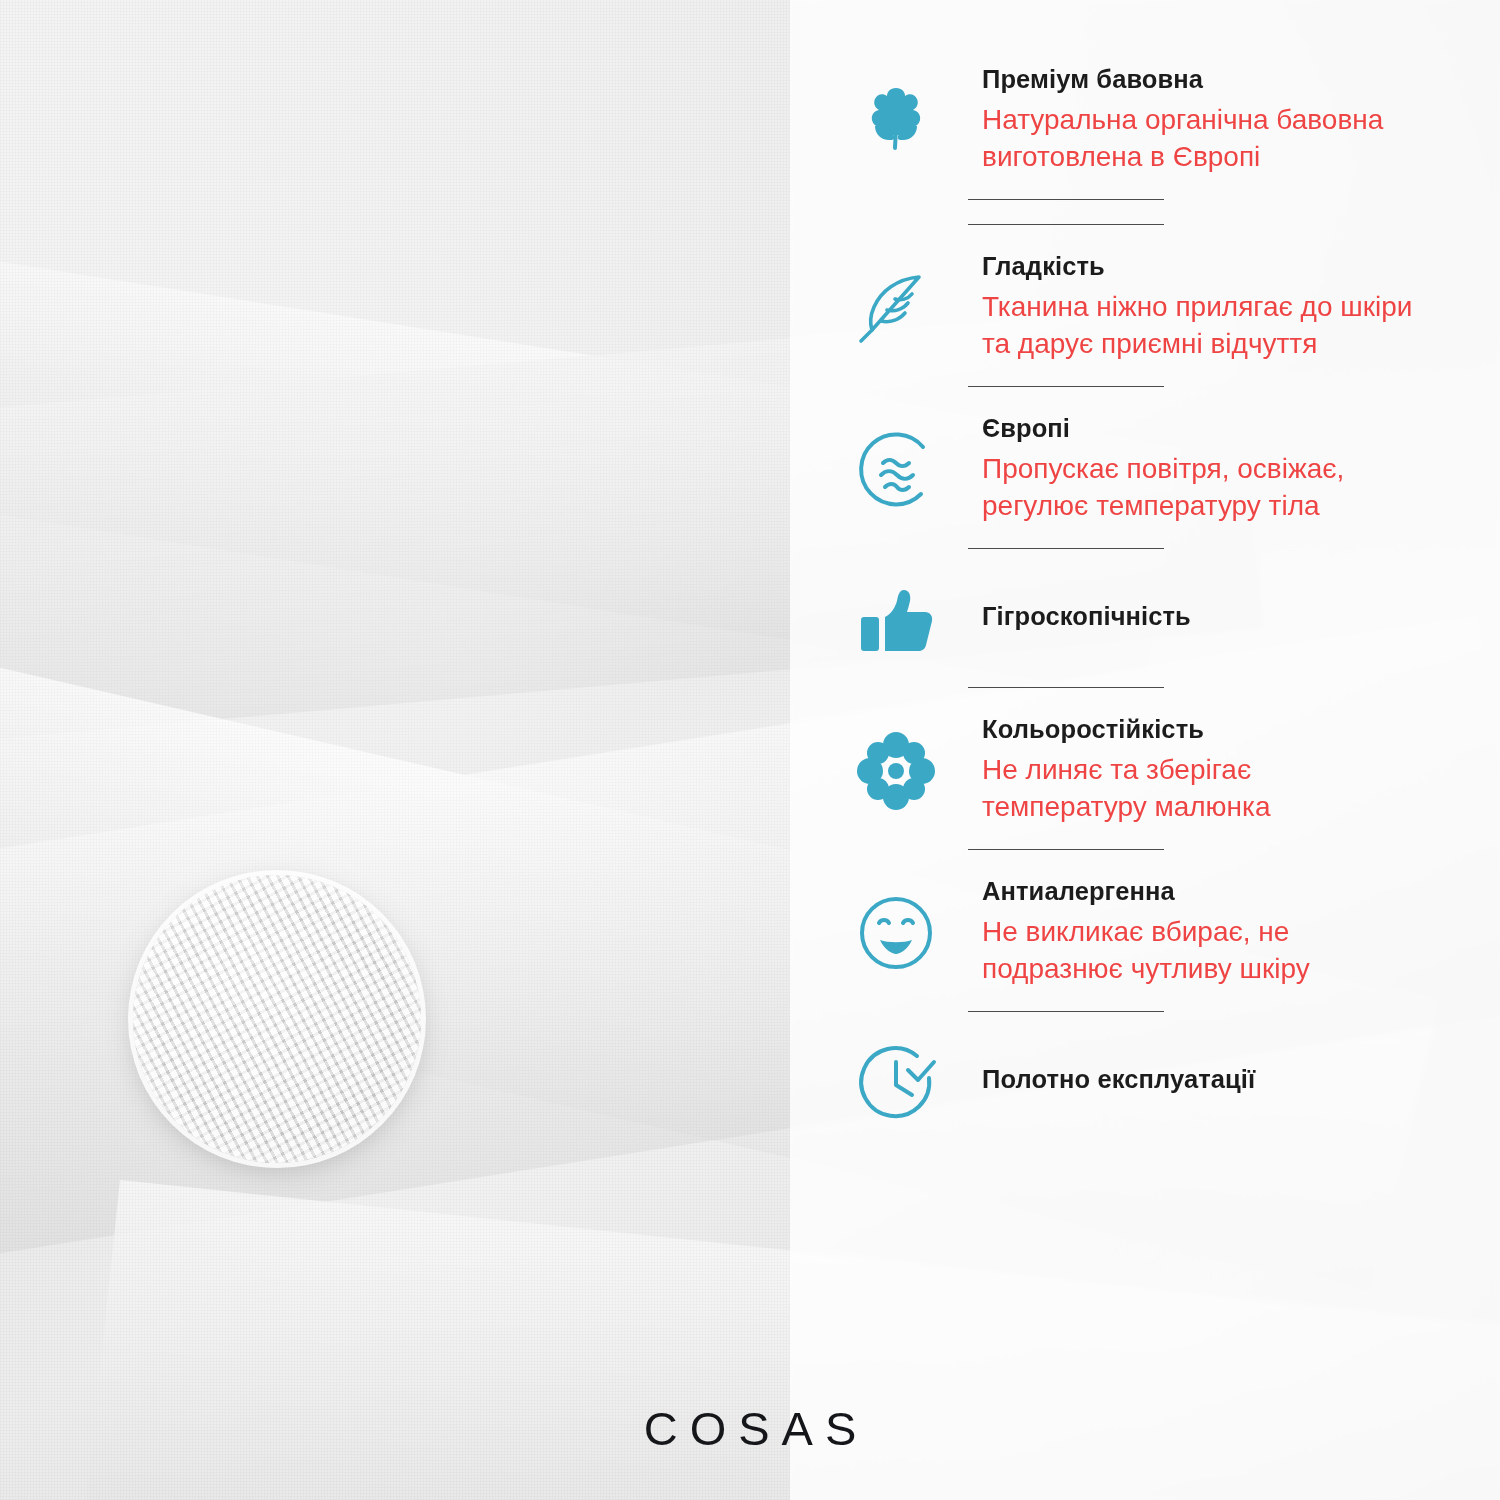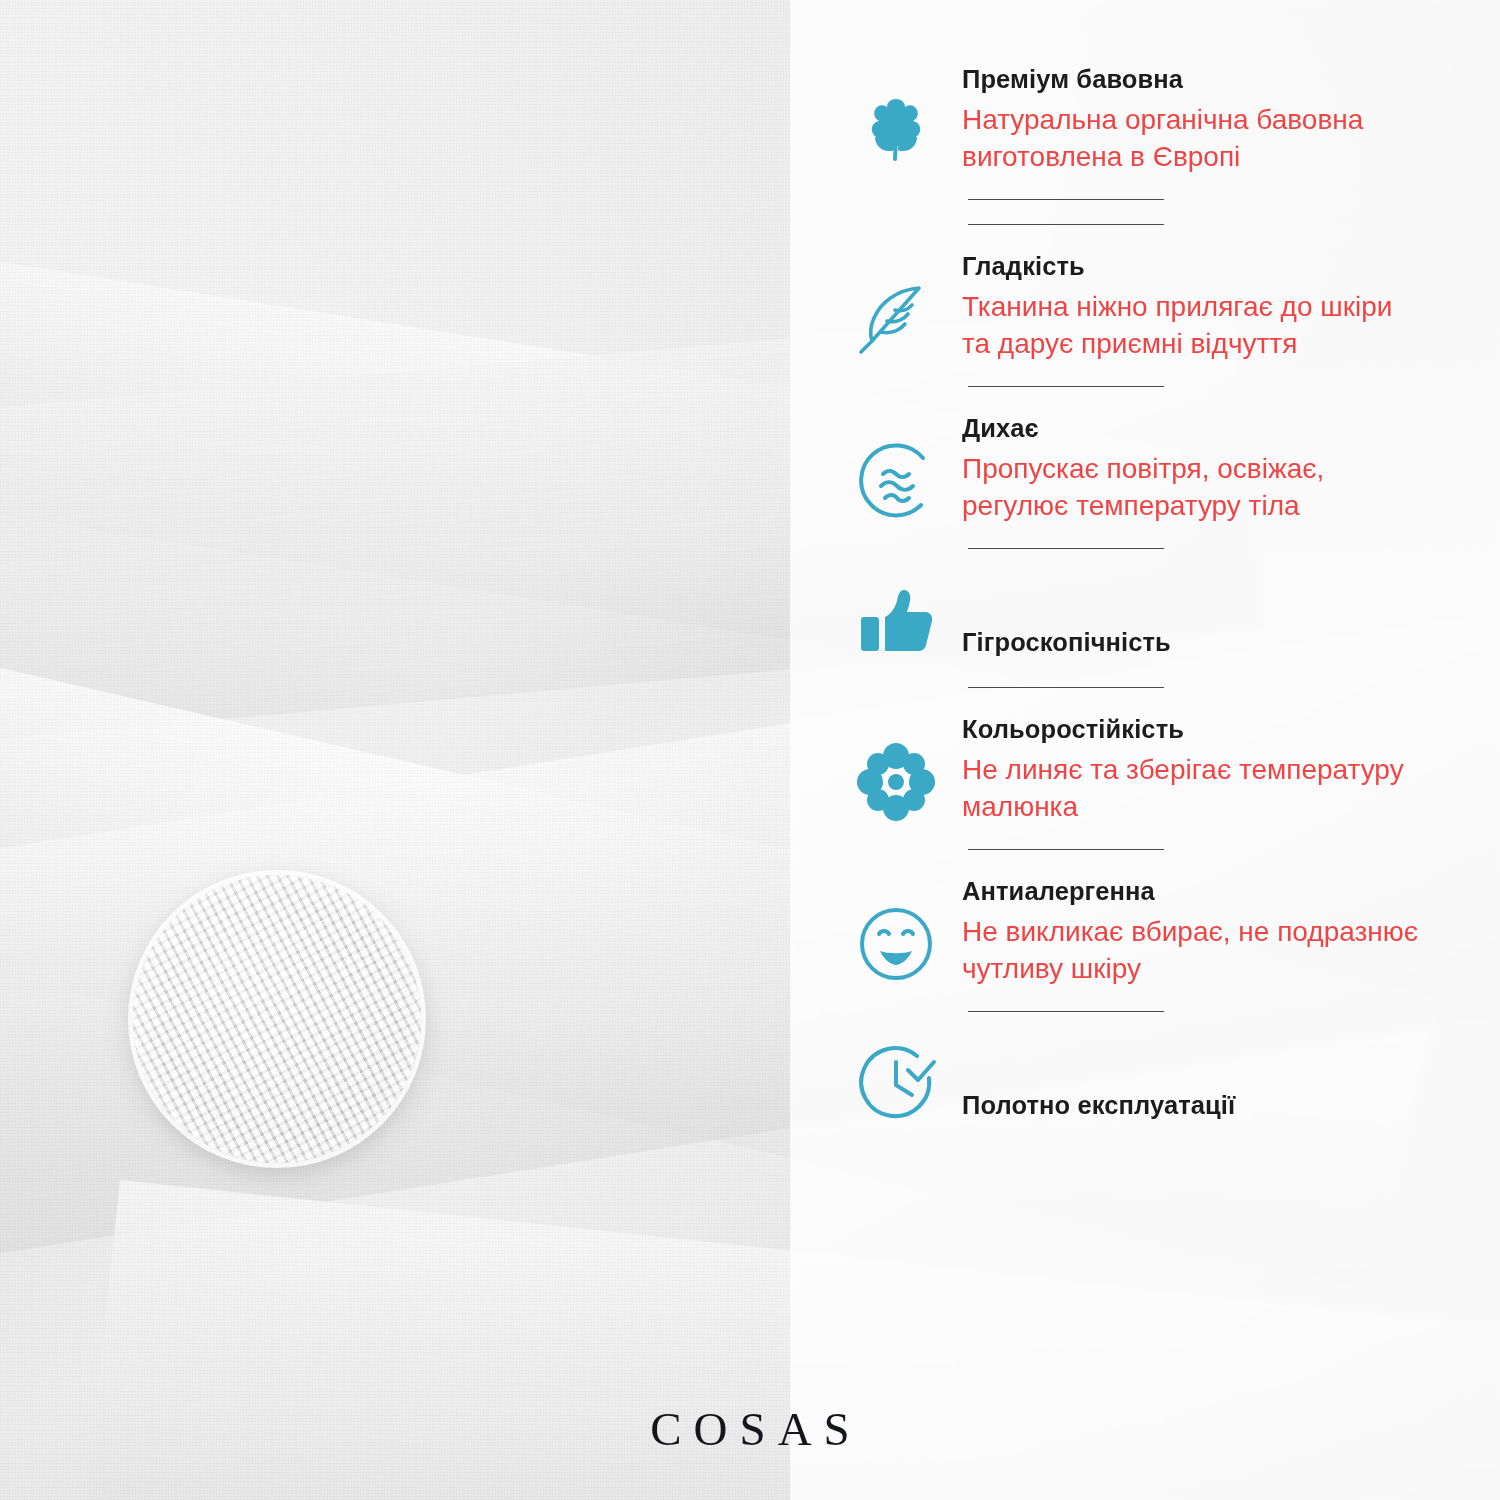--- a/index.html
+++ b/index.html
@@ -95,22 +95,22 @@
   }
   .panel-inner {
     position: absolute;
     left: 0; top: 0;
     width: 710px; height: 1500px;
     padding: 62px 78px 0 60px;
   }
 
   .feature {
     display: flex;
-    align-items: flex-end;
-    gap: 20px;
+    align-items: center;
+    gap: 40px;
   }
   .icon-wrap {
     flex: 0 0 92px;
     width: 92px;
     display: flex;
     align-items: center;
     justify-content: center;
     padding-top: 4px;
   }
   .icon-wrap svg { display: block; }
@@ -140,21 +140,21 @@
   
   .brand {
     position: absolute;
     left: 0; right: 0;
     bottom: 44px;
     text-align: center;
     font-size: 47px;
     letter-spacing: 12px;
     color: #15161a;
     font-weight: 400;
-    font-family: Liberation Serif, serif;
+    font-family: Liberation Sans, sans-serif;
     padding-left: 12px;
   }
 </style>
 </head>
 <body>
 
 <div class="canvas">
 
   <div class="photo">
     <div class="fold f1"></div>
@@ -209,21 +209,21 @@
       <div class="feature">
         <div class="icon-wrap">
           <svg width="86" height="86" viewBox="0 0 86 86" fill="none" stroke="#3BA8C6" stroke-width="4" stroke-linecap="round">
             <path d="M70 20a35 35 0 10-2 47"></path>
             <path d="M30 36c4-4 9-4 13 0s9 4 13 0"></path>
             <path d="M28 48c5-5 11-5 16 0s11 5 16 0"></path>
             <path d="M32 60c4-4 9-4 12 0s8 4 12 0"></path>
           </svg>
         </div>
         <div class="ftext">
-          <div class="ftitle">Дихає</div>
+          <div class="ftitle">Європі</div>
           <div class="fdesc">Пропускає повітря, освіжає, регулює температуру тіла</div>
         </div>
       </div>
 
       <div class="sep"></div>
 
       <div class="feature">
         <div class="icon-wrap">
           <svg width="86" height="86" viewBox="0 0 86 86" fill="none">
             <rect x="8" y="40" width="18" height="34" rx="3" fill="#3BA8C6"></rect>

